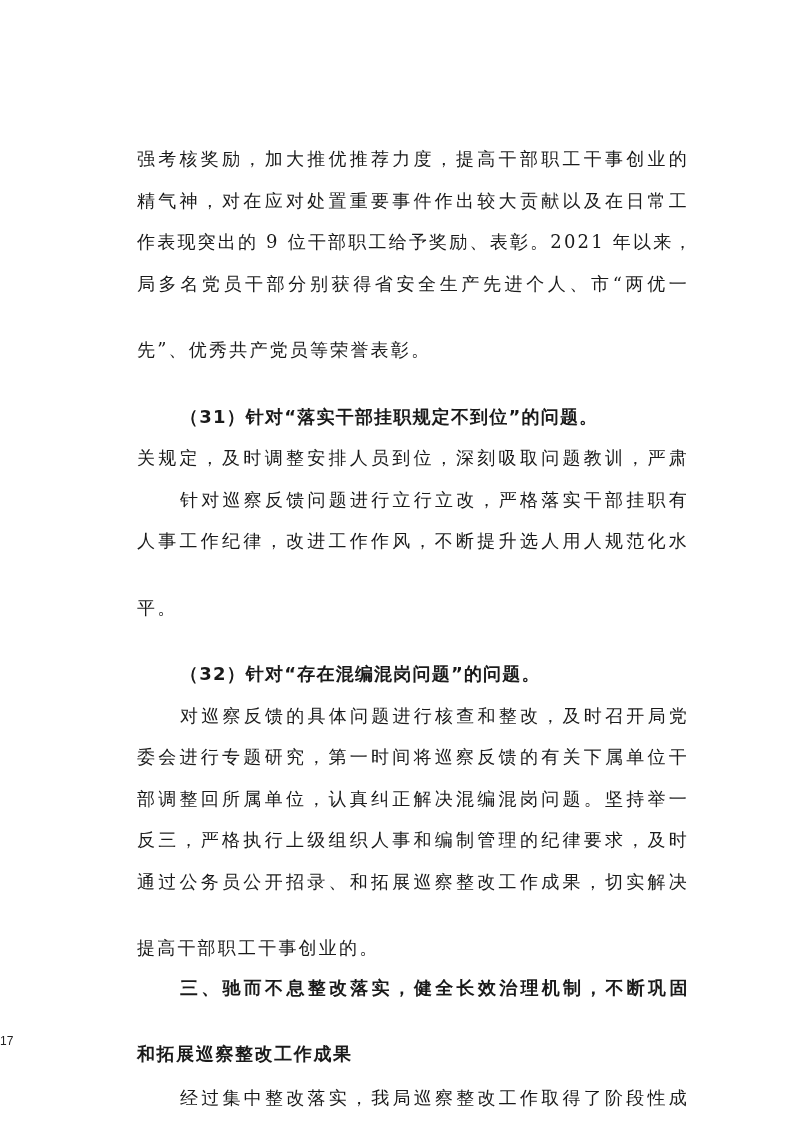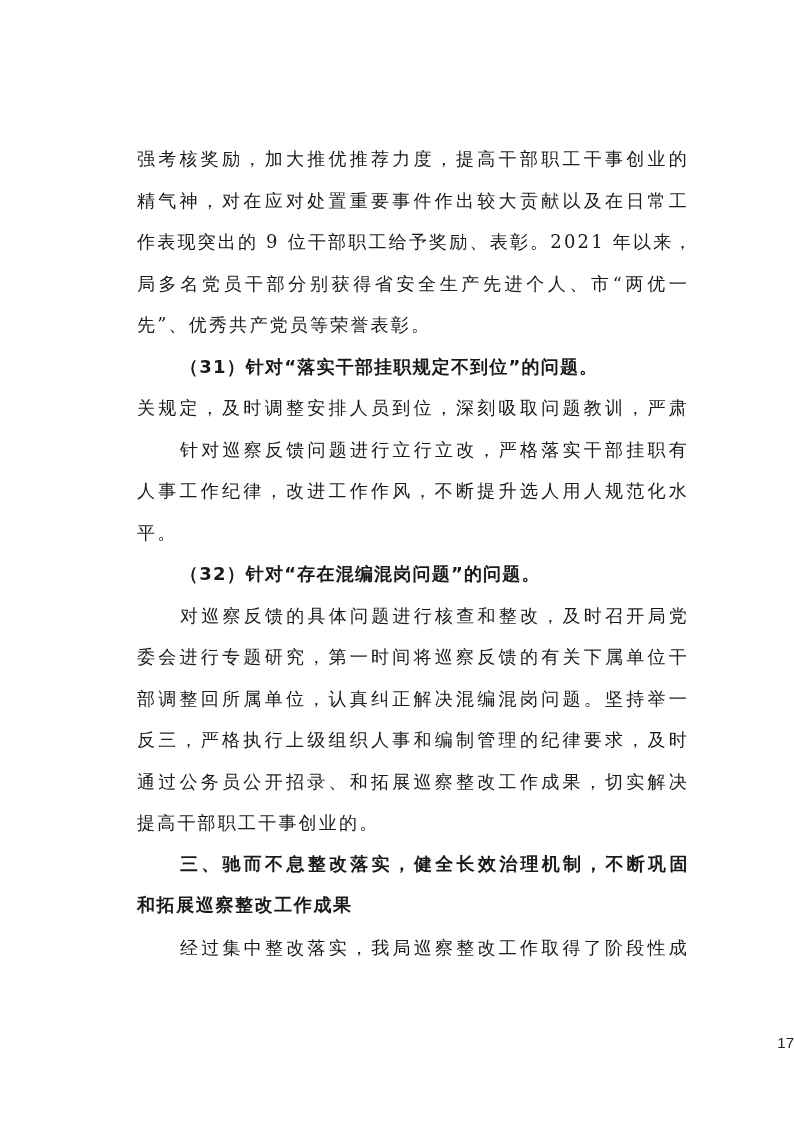--- a/index.html
+++ b/index.html
@@ -9,29 +9,29 @@
       font-family: "DejaVu Serif", "Liberation Serif", serif;
       font-size: 18px;
       color: #1a1a1a;
       height: 41.5px;
       line-height: 41.5px;
       white-space: nowrap;
       letter-spacing: 2.2px;
       text-align: justify;
       text-align-last: justify;
     }
-    .line.last { text-align-last: left; }
+    .line.last { text-align-last: left; margin-top: 25px; }
     .indent { padding-left: 43px; }
     .bold { font-weight: bold; font-family: "DejaVu Sans", "Liberation Sans", sans-serif; letter-spacing: 1.2px; }
-    .h3 { font-weight: bold; font-family: Liberation Serif, serif; letter-spacing: 1.6px; }
+    .h3 { font-weight: bold; font-family: Liberation Mono, monospace; letter-spacing: 1.6px; }
     .page-num {
       position: absolute; left: 0; right: 0; top: 1034px;
-      text-align: right;
+      text-align: left;
       font-family: "Liberation Sans", sans-serif;
-      font-size: 15px; color: #222;
+      font-size: 12px; color: #222;
     }
   </style>
 </head>
 <body>
 
 <div class="page">
 
   <div>
     <div class="line">强考核奖励，加大推优推荐力度，提高干部职工干事创业的</div>
     <div class="line">精气神，对在应对处置重要事件作出较大贡献以及在日常工</div>

